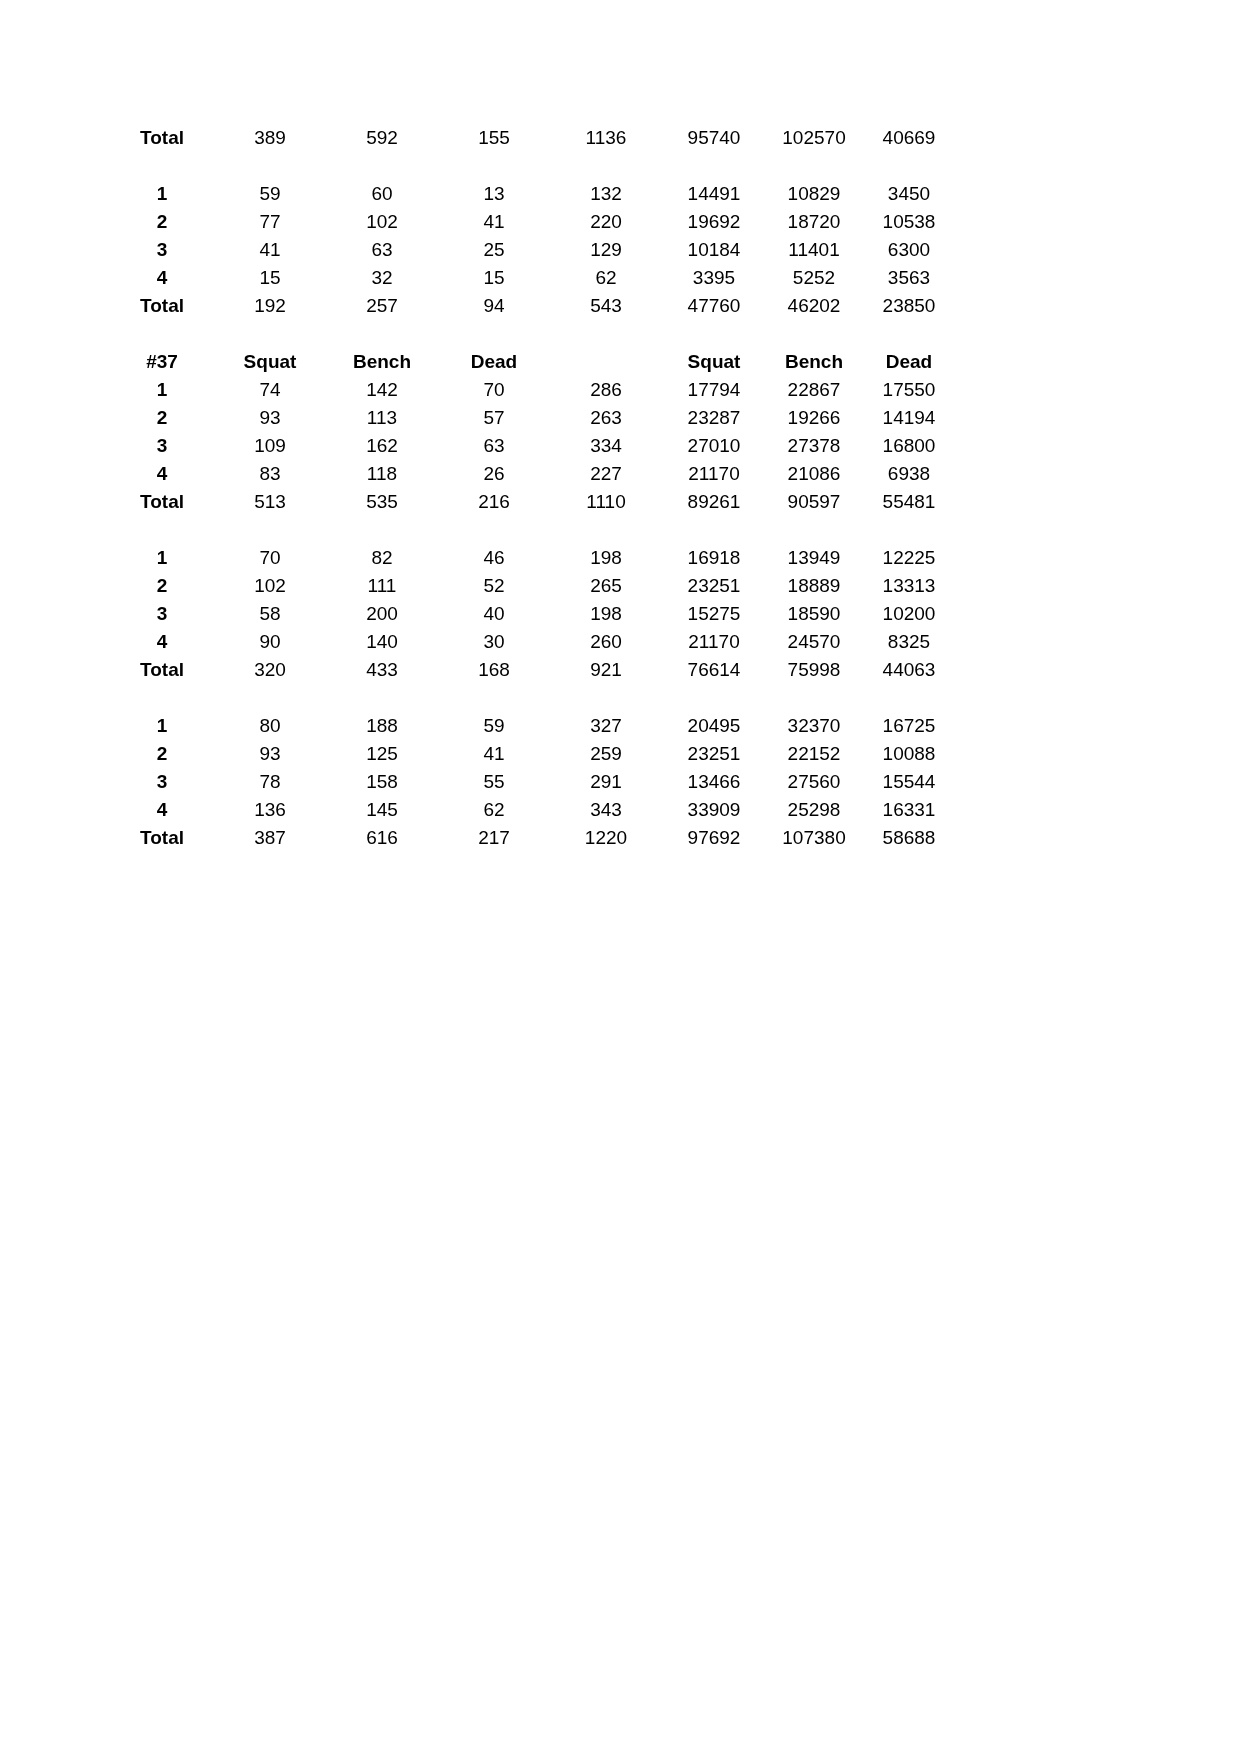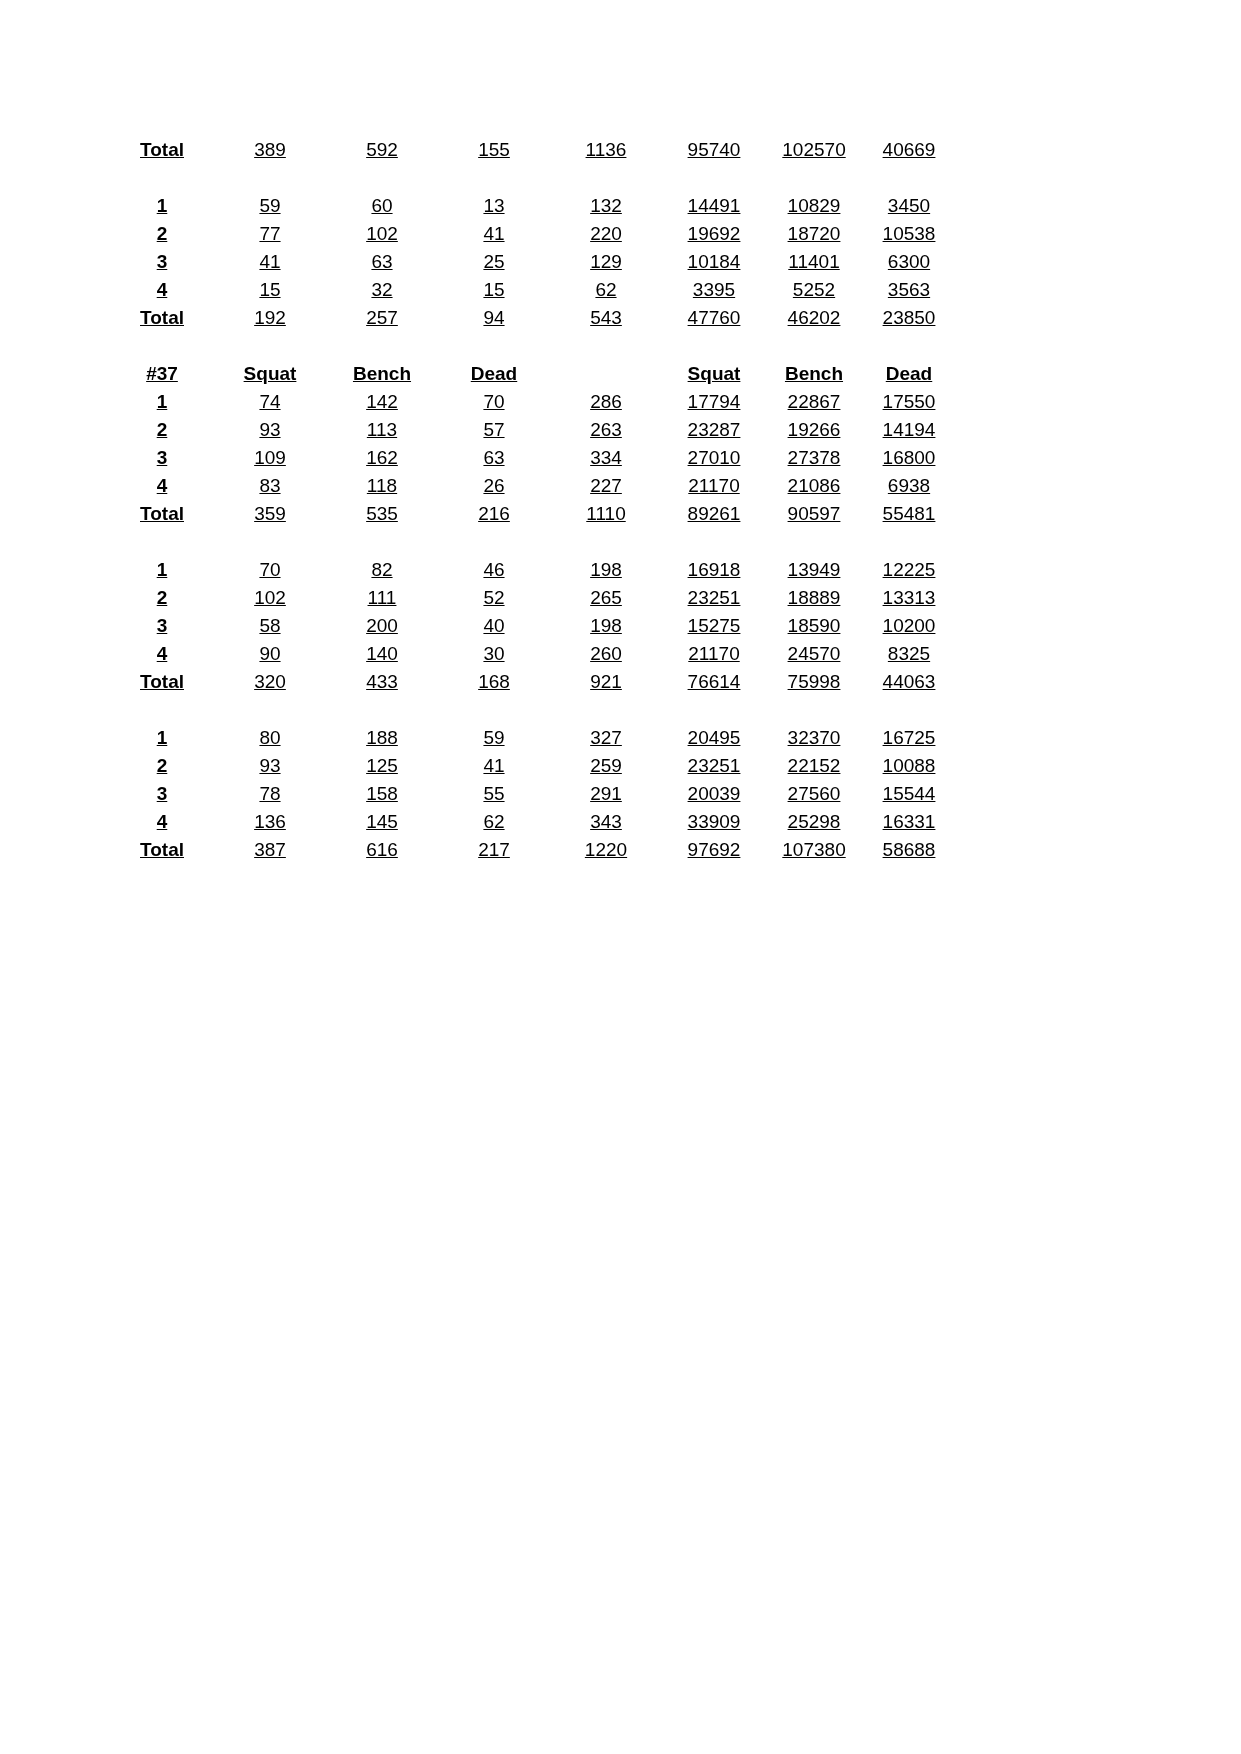--- a/index.html
+++ b/index.html
@@ -4,21 +4,21 @@
 <style>
   html, body { margin: 0; padding: 0; background: #ffffff; }
   body {
     width: 1241px;
     height: 1754px;
     position: relative;
     overflow: hidden;
     font-family: "Liberation Sans", "DejaVu Sans", sans-serif;
     color: #000000;
   }
-  .sheet { position: absolute; left: 110px; top: 136px; text-decoration: underline; }
+  .sheet { position: absolute; left: 110px; top: 124px; }
   table.stats {
     border-collapse: collapse;
     table-layout: fixed;
     width: 846px;
   }
   table.stats td {
     height: 28px;
     padding: 0;
     font-size: 19px;
     line-height: 28px;
@@ -157,21 +157,21 @@
           <td>83</td>
           <td>118</td>
           <td>26</td>
           <td>227</td>
           <td>21170</td>
           <td>21086</td>
           <td>6938</td>
         </tr>
         <tr>
           <td class="b">Total</td>
-          <td>359</td>
+          <td>513</td>
           <td>535</td>
           <td>216</td>
           <td>1110</td>
           <td>89261</td>
           <td>90597</td>
           <td>55481</td>
         </tr>
         <tr class="spacer">
           <td colspan="8"></td>
         </tr>
@@ -247,21 +247,21 @@
           <td>23251</td>
           <td>22152</td>
           <td>10088</td>
         </tr>
         <tr>
           <td class="b">3</td>
           <td>78</td>
           <td>158</td>
           <td>55</td>
           <td>291</td>
-          <td>20039</td>
+          <td>13466</td>
           <td>27560</td>
           <td>15544</td>
         </tr>
         <tr>
           <td class="b">4</td>
           <td>136</td>
           <td>145</td>
           <td>62</td>
           <td>343</td>
           <td>33909</td>

